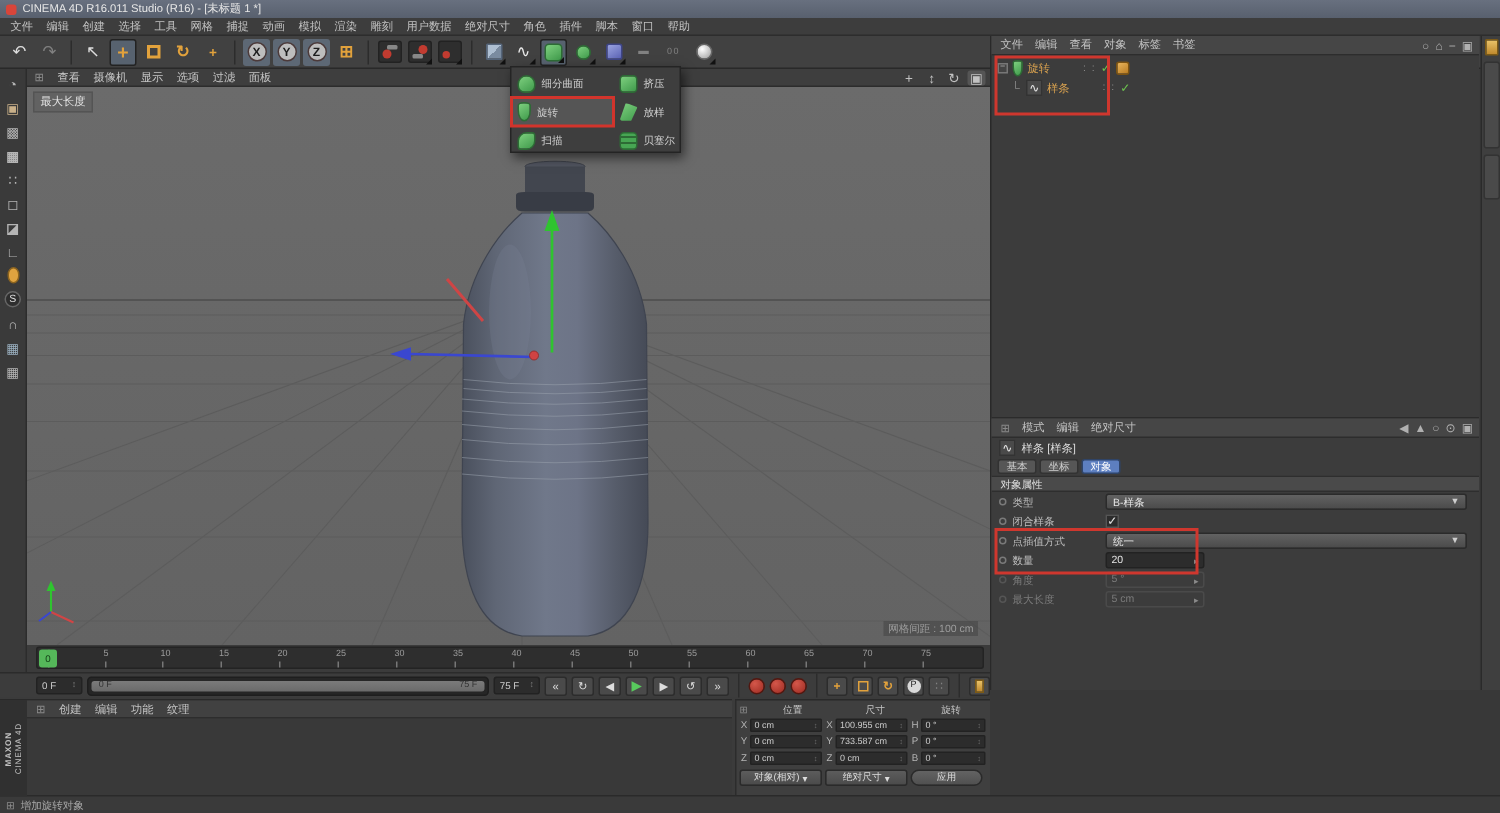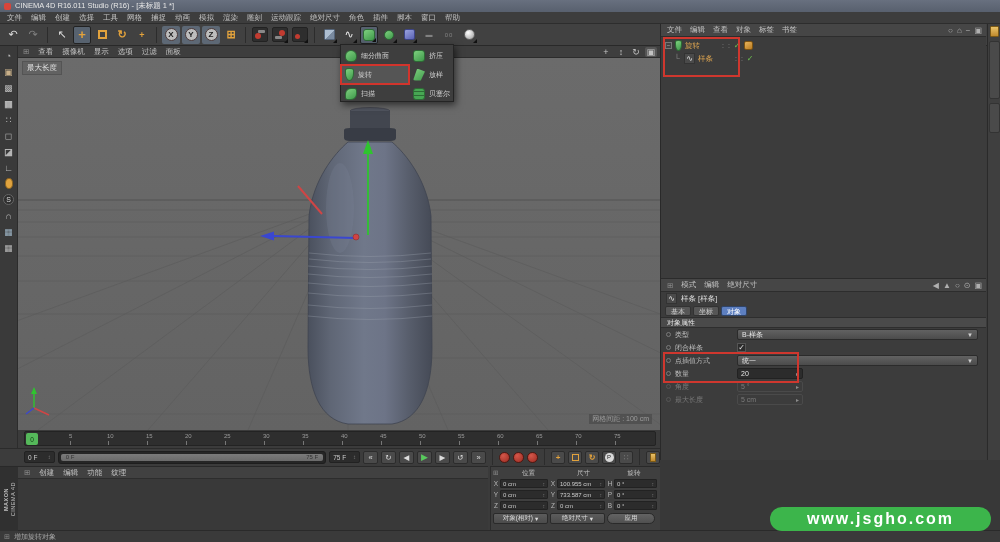--- a/index.html
+++ b/index.html
@@ -155,21 +155,21 @@
     <span>编辑</span>
     <span>创建</span>
     <span>选择</span>
     <span>工具</span>
     <span>网格</span>
     <span>捕捉</span>
     <span>动画</span>
     <span>模拟</span>
     <span>渲染</span>
     <span>雕刻</span>
-    <span>运动跟踪</span>
+    <span>用户数据</span>
     <span>绝对尺寸</span>
     <span>角色</span>
     <span>插件</span>
     <span>脚本</span>
     <span>窗口</span>
     <span>帮助</span>
   </div>
 
   <div class="toolbar">
     <div class="tico">
@@ -731,15 +731,14 @@
     <span class="strip-tab"></span>
     <span class="strip-tab" style="height:30px"></span>
   </div>
 
   <div class="statusbar">
     <span style="color:#8a8a8a">⊞</span>
     <span>增加旋转对象</span>
   </div>
 
   <div class="wm-area"></div>
-  <div class="wm-pill">www.jsgho.com</div>
 
 </div>
 
 </body></html>

